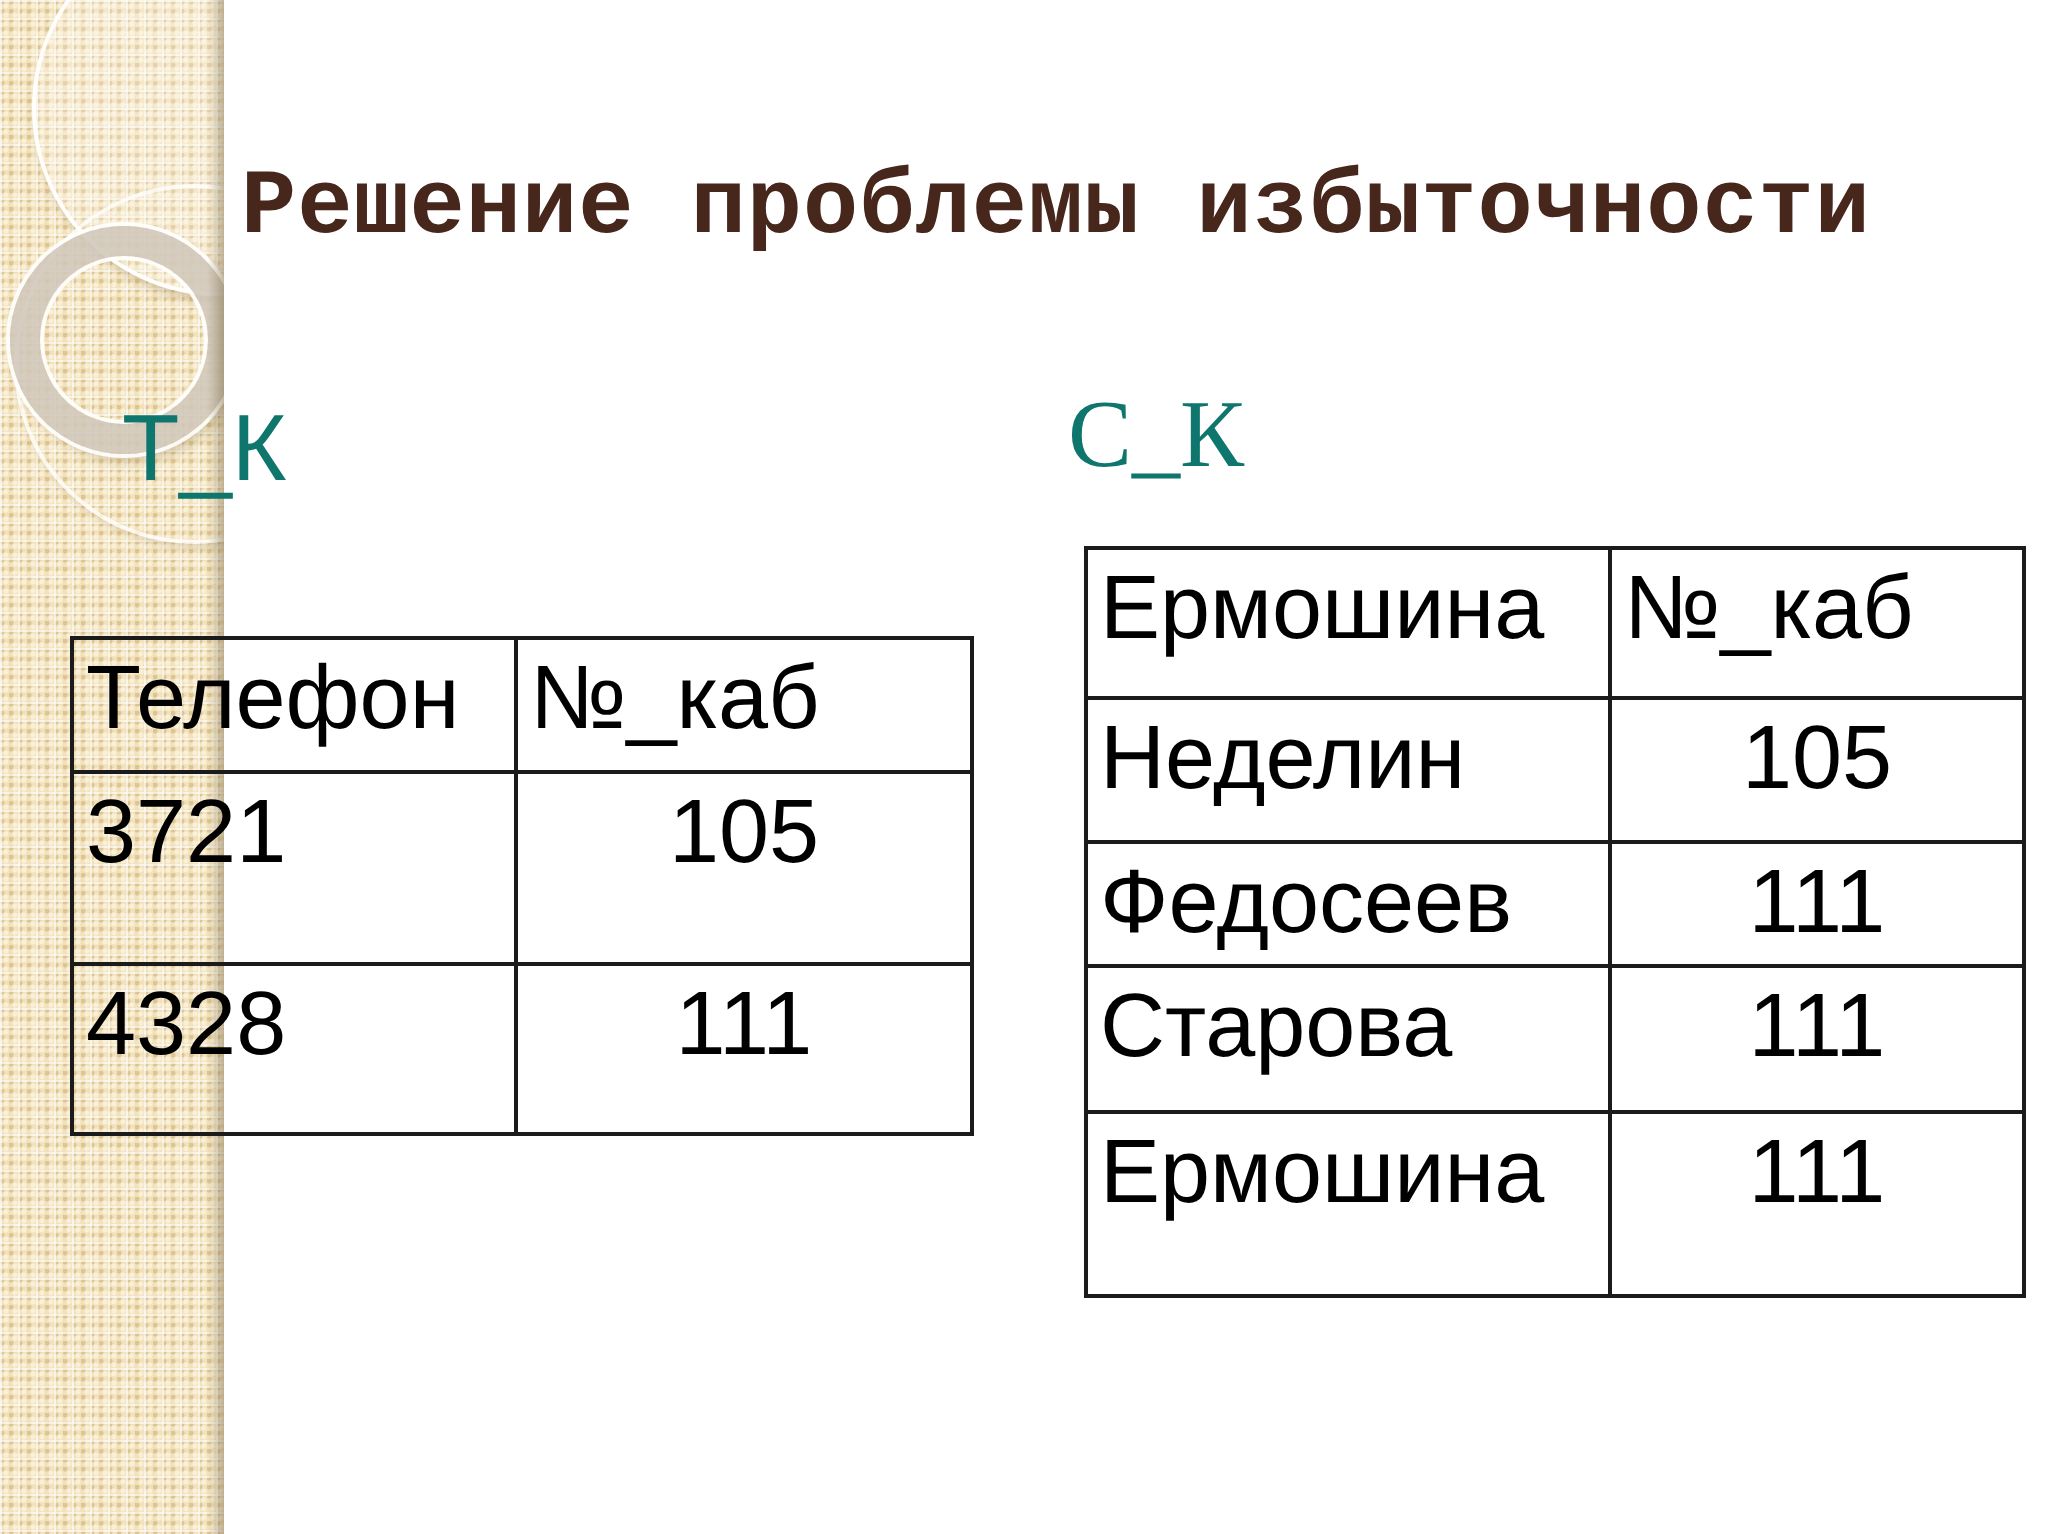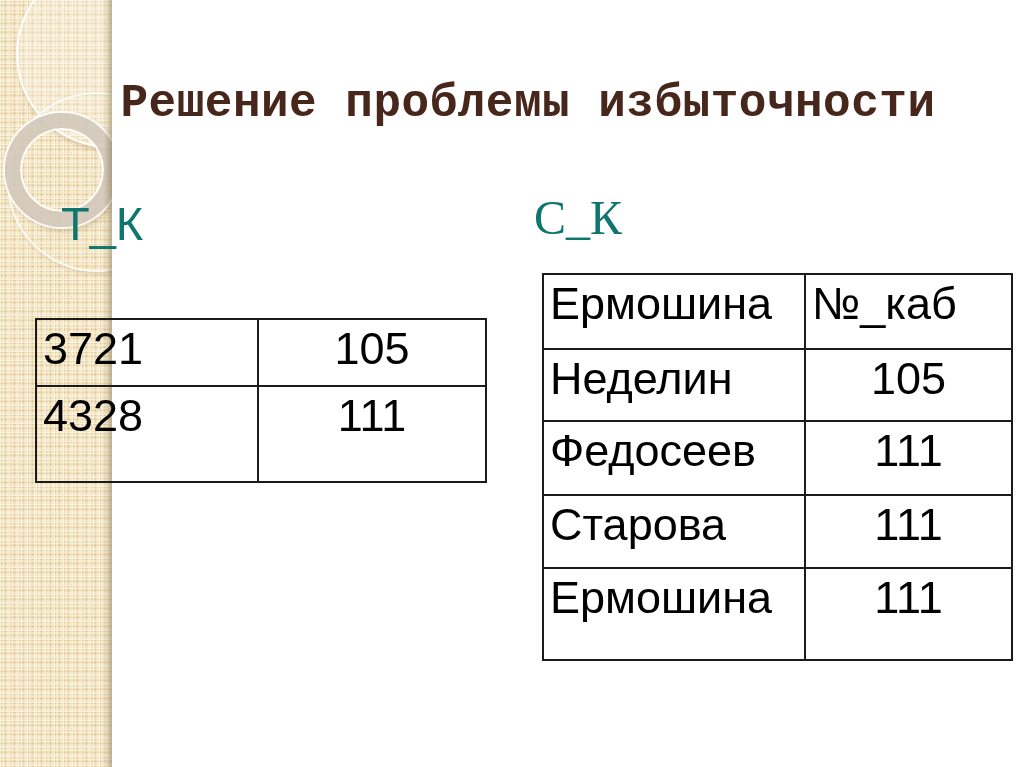--- a/index.html
+++ b/index.html
@@ -74,21 +74,21 @@
   td.num{text-align:center;}
 
   .tk-table{left:35px;top:318px;}
   .tk-table tr:nth-child(1){height:67px;}
   .tk-table tr:nth-child(2){height:96px;}
   .tk-table tr:nth-child(3){height:85px;}
 
   .sk-table{left:542px;top:273px;}
   .sk-table tr:nth-child(1){height:75px;}
   .sk-table tr:nth-child(2){height:72px;}
-  .sk-table tr:nth-child(3){height:74px;}
+  .sk-table tr:nth-child(3){height:62px;}
   .sk-table tr:nth-child(4){height:73px;margin-top:22px;}
   .sk-table tr:nth-child(5){height:92px;}
 </style>
 </head>
 <body>
 
 <div class="slide">
 
   <div class="sidebar">
     <div class="circle-a"></div>
@@ -100,20 +100,24 @@
 
   <div class="tbl-label label-tk">Т_К</div>
   <div class="tbl-label label-sk">С_К</div>
 
   <table class="tk-table">
     <colgroup>
         <col style="width:222px">
         <col style="width:228px">
       </colgroup>
     <tbody>
+        <tr>
+      <th>Телефон</th>
+      <th>№_каб</th>
+    </tr>
     <tr>
       <td>3721</td>
       <td class="num">105</td>
     </tr>
     <tr>
       <td>4328</td>
       <td class="num">111</td>
     </tr>
   </tbody>
     </table>

